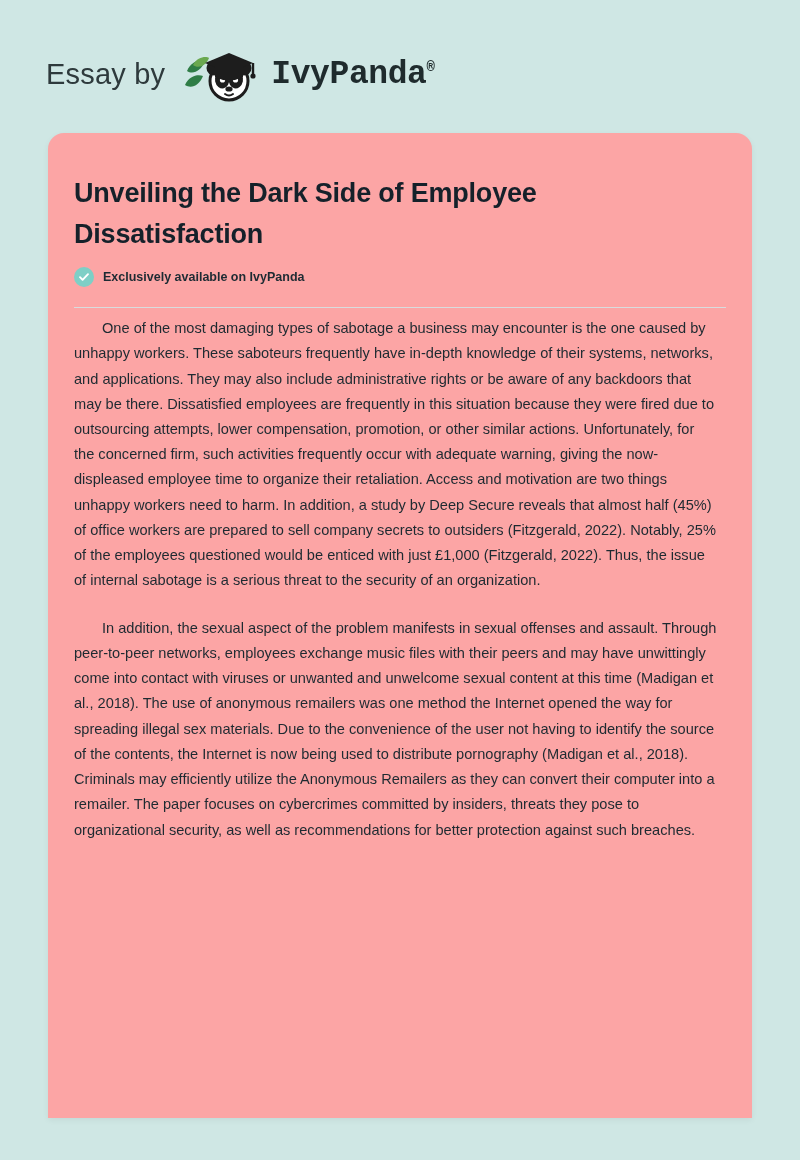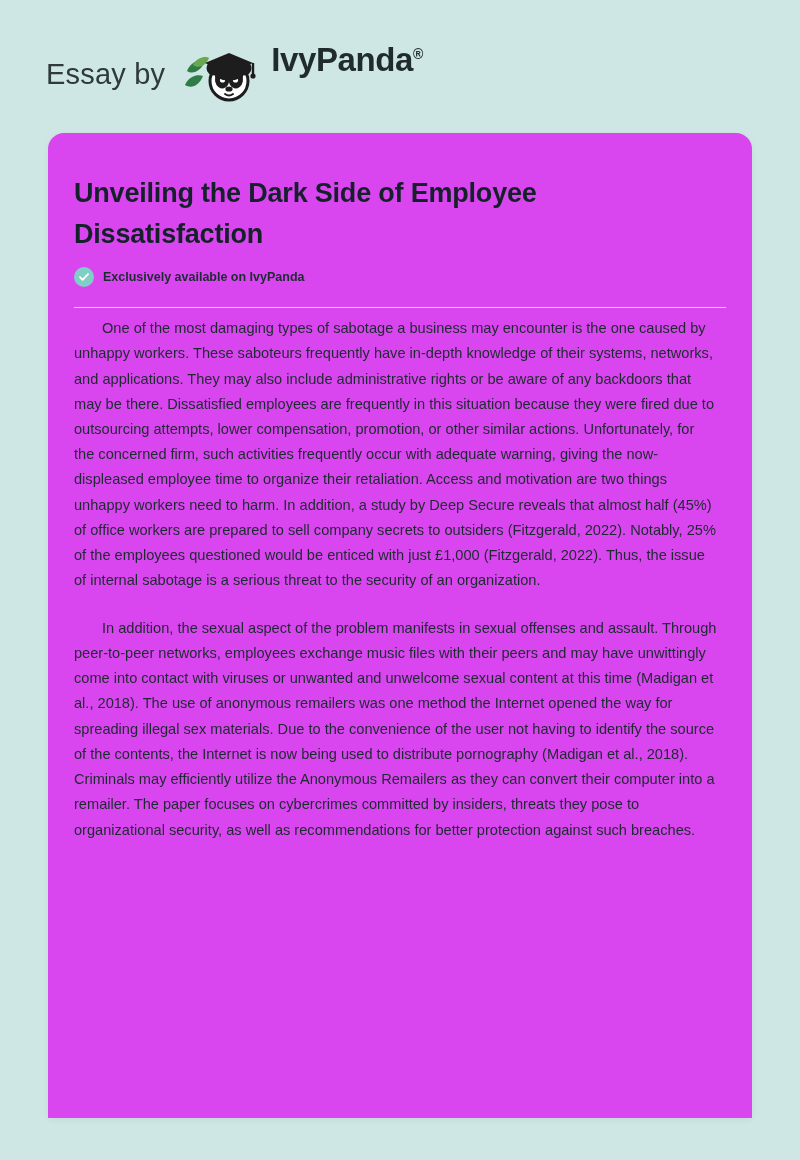--- a/index.html
+++ b/index.html
@@ -28,21 +28,23 @@
   }
   .header-essay-by {
     font-size: 29px;
     color: #2e3a3c;
     letter-spacing: 0.2px;
     font-weight: 400;
     margin-right: 14px;
   }
   .brand {
     display: flex;
+    align-items: center;
     position: relative;
+    font-family: Liberation Mono, monospace;
   }
   .panda-logo {
     width: 86px;
     height: 66px;
     position: relative;
     margin-right: 6px;
   }
   .brand-name {
     font-size: 33px;
     font-weight: bold;
@@ -55,21 +57,21 @@
     vertical-align: super;
     font-weight: bold;
   }
   
   .card {
     position: absolute;
     top: 133px;
     left: 48px;
     width: 704px;
     height: 985px;
-    background: #d946ef;
+    background: #fca5a5;
     border-radius: 16px 16px 0 0;
     box-shadow: 0 2px 6px rgba(0,0,0,0.06);
     padding: 40px 26px 0 26px;
   }
   .doc-title {
     font-size: 27px;
     line-height: 1.52;
     font-weight: bold;
     color: #15212a;
     margin: 0 0 0 0;

